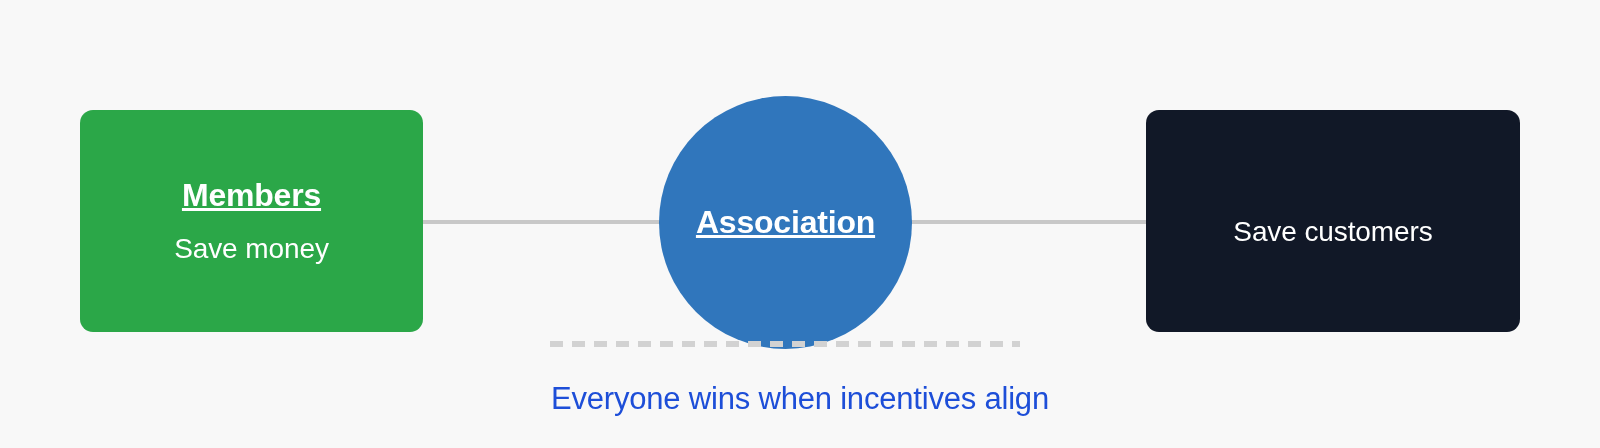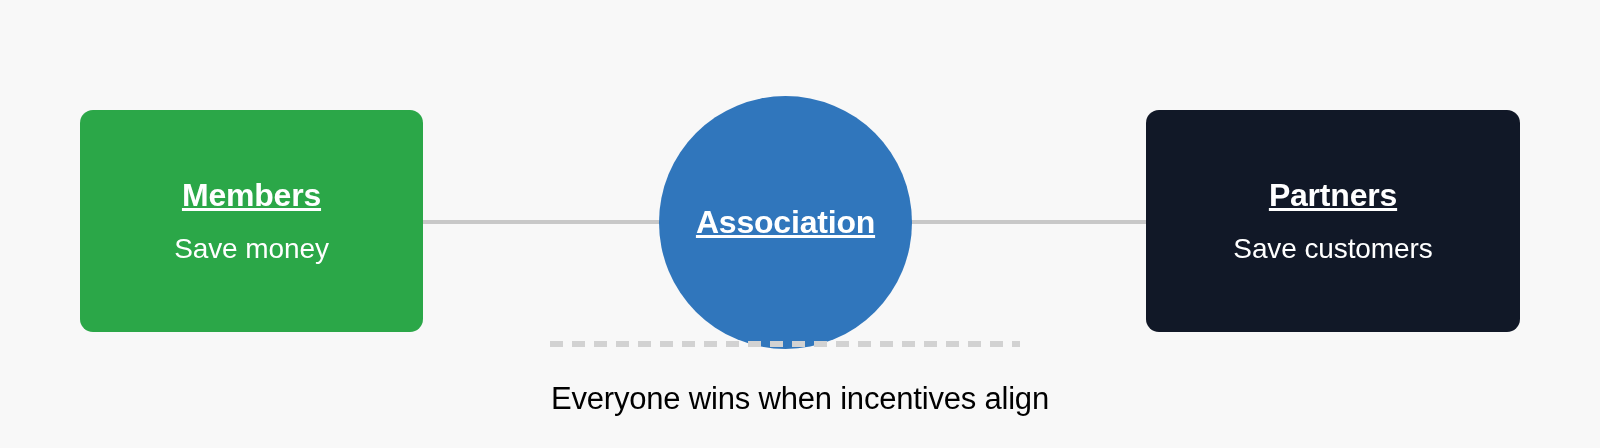--- a/index.html
+++ b/index.html
@@ -100,21 +100,21 @@
   }
 
   
   .caption {
     position: absolute;
     left: 0;
     top: 381px;
     width: 1600px;
     text-align: center;
     font-size: 31px;
-    color: #000000;
+    color: #1d4ed8;
     letter-spacing: -0.2px;
   }
 </style>
 </head>
 <body>
 
 <div id="diagram">
 
   <div class="connector left"></div>
 
@@ -123,21 +123,20 @@
   <div class="node members">
     <div class="title">Members</div>
     <div class="subtitle">Save money</div>
   </div>
 
   <div class="node association">
     <div class="title">Association</div>
   </div>
 
   <div class="node partners">
-    <div class="title">Partners</div>
     <div class="subtitle">Save customers</div>
   </div>
 
   <div class="dashed-line"></div>
 
   <div class="caption">Everyone wins when incentives align</div>
 
 </div>
 
 </body></html>

